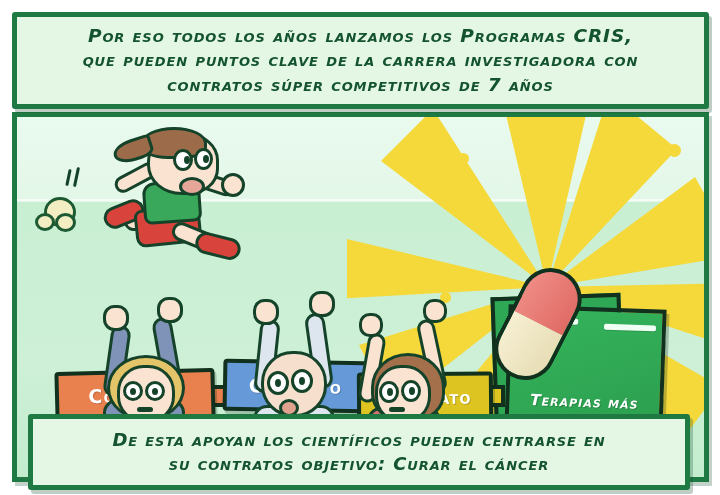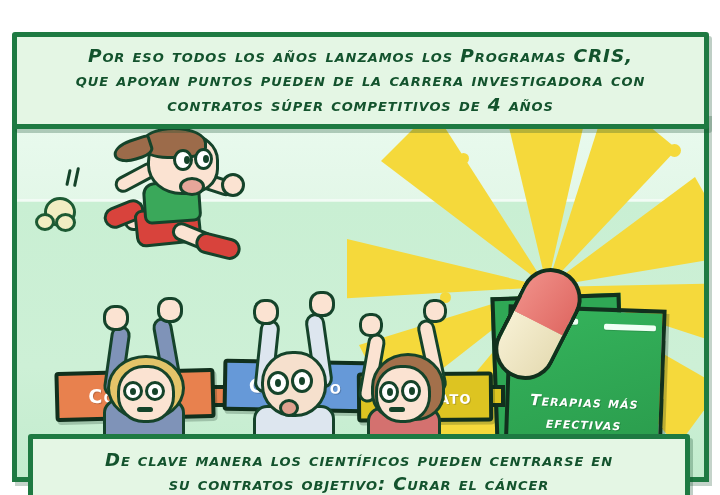--- a/index.html
+++ b/index.html
@@ -18,21 +18,20 @@
   .caption-box{
     position:absolute;
     background:#e4f6e4;
     border:5px solid #1e7a42;
     border-radius:3px;
     box-sizing:border-box;
     box-shadow:3px 4px 0 rgba(20,80,45,.28);
     display:flex;flex-direction:column;
     align-items:center;justify-content:center;
     z-index:40;
-    margin-top:20px;
   }
   #caption-top{ left:12px; top:12px; width:697px; height:97px; }
   #caption-bottom{ left:28px; top:414px; width:662px; height:76px; }
 
   .cap-line{
     color:#13532d;
     font-family:"DejaVu Sans", sans-serif;
     font-weight:bold;
     font-style:italic;
     font-variant:small-caps;
@@ -152,22 +151,22 @@
   .puff{position:absolute;background:#f2edc2;border:3px solid #1d5a33;border-radius:50%;z-index:14;}
   .speed{position:absolute;background:#15432a;border-radius:2px;z-index:14;}
 </style>
 </head>
 <body>
 
 <div id="comic">
 
   <div class="caption-box" id="caption-top">
     <div class="cap-line">Por eso todos los años lanzamos los Programas CRIS,</div>
-    <div class="cap-line">que apoyan puntos pueden de la carrera investigadora con</div>
-    <div class="cap-line">contratos súper competitivos de 4 años</div>
+    <div class="cap-line">que pueden puntos clave de la carrera investigadora con</div>
+    <div class="cap-line">contratos súper competitivos de 7 años</div>
   </div>
 
   <div id="panel">
 
     <div id="sky"></div>
     <div id="ground"></div>
     <div id="horizon"></div>
 
     <svg id="sunburst" viewBox="0 0 400 400">
       <g fill="#f5d93b">
@@ -298,17 +297,17 @@
       <div class="eye-white" style="left:26px;top:78px;width:20px;height:22px;"></div>
       <div class="eye-white" style="left:48px;top:77px;width:20px;height:22px;"></div>
       <div class="pupil" style="left:34px;top:85px;width:6px;height:8px;"></div>
       <div class="pupil" style="left:56px;top:84px;width:6px;height:8px;"></div>
       <div class="ink" style="position:absolute;left:36px;top:104px;width:16px;height:5px;background:#15432a;border:none;border-radius:3px;"></div>
     </div>
 
   </div>
 
   <div class="caption-box" id="caption-bottom">
-    <div class="cap-line">De clave manera los científicos pueden centrarse en</div>
+    <div class="cap-line">De esta apoyan los científicos pueden centrarse en</div>
     <div class="cap-line">su contratos objetivo: Curar el cáncer</div>
   </div>
 
 </div>
 
 </body></html>

